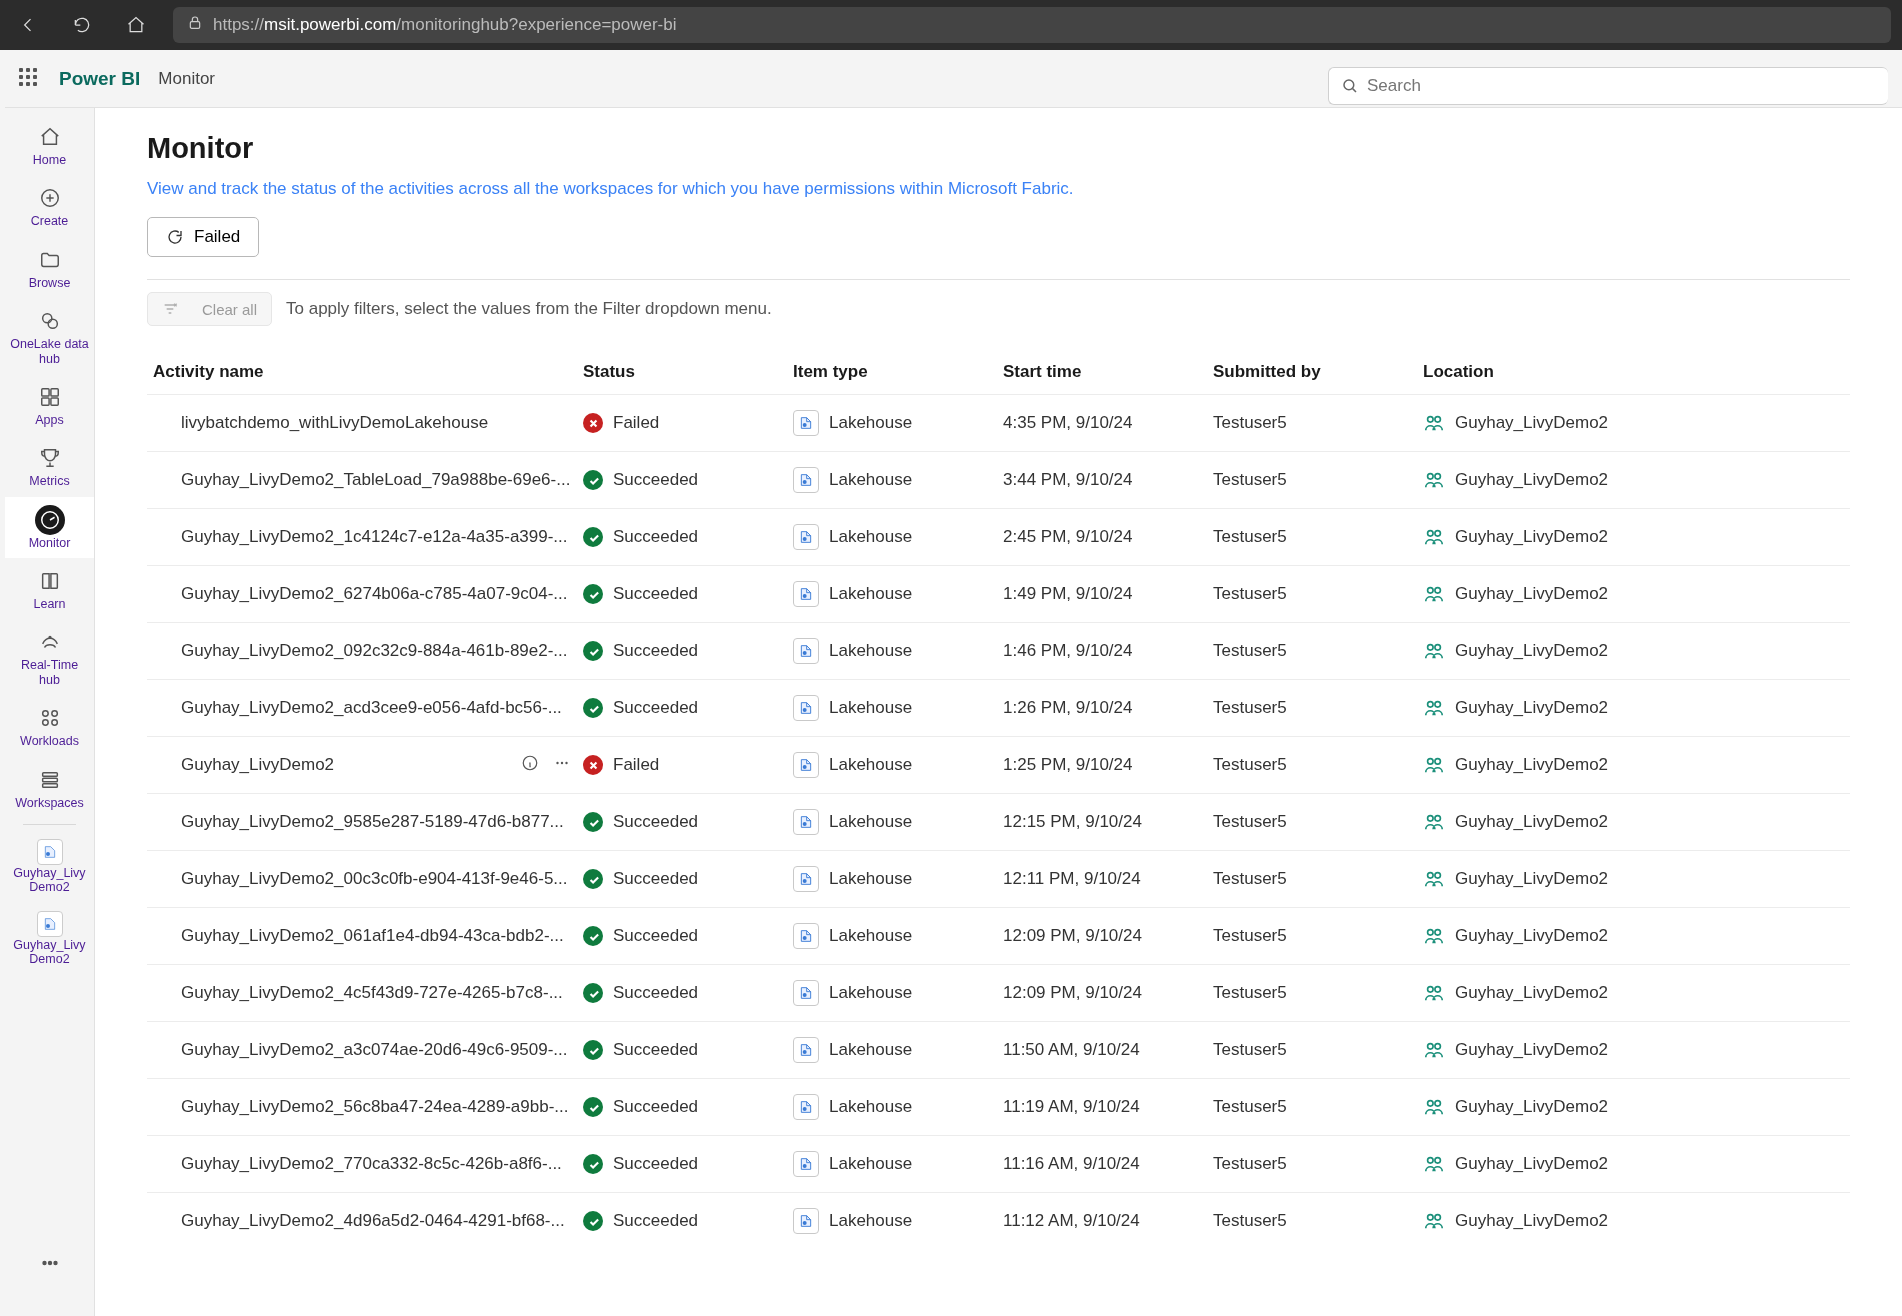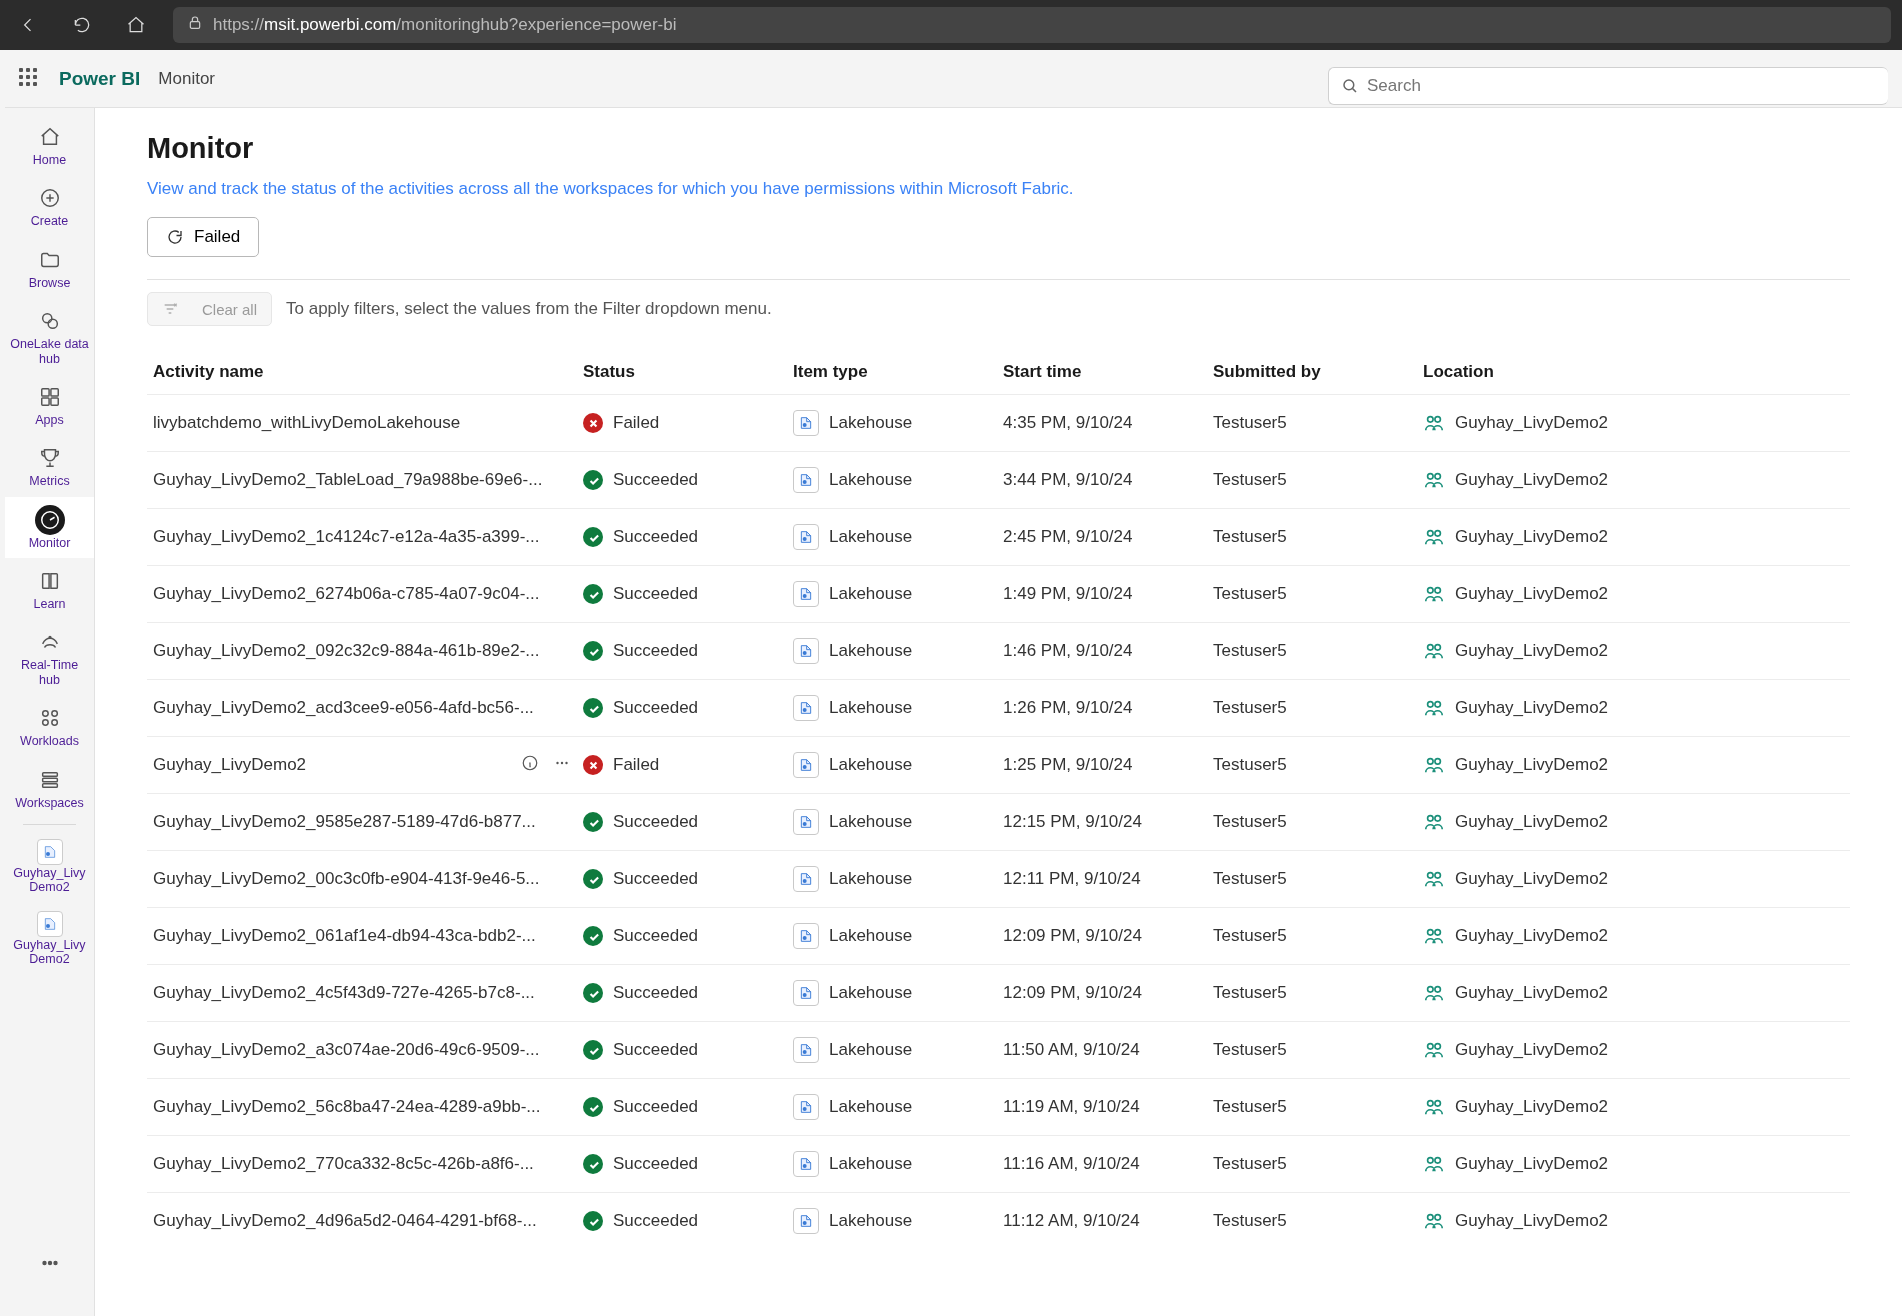--- a/index.html
+++ b/index.html
@@ -61,21 +61,21 @@
   .status-ico.succ { background:#0f7b3e; }
   .status-ico.fail { background:#c62121; }
   .status-ico svg { width:11px; height:11px; stroke:#fff; stroke-width:2.5; fill:none; }
   .item-ico { width:26px; height:26px; border:1px solid #c9c9c9; border-radius:4px; display:flex; align-items:center; justify-content:center; flex:0 0 26px; background:#fff; }
   .item-ico svg { width:16px; height:16px; }
   .loc-ico { width:22px; height:22px; flex:0 0 22px; }
   .loc-ico svg { stroke:#1a8f7a; fill:none; stroke-width:1.8; width:22px; height:22px;}
   .row-actions { display:flex; gap:14px; margin-left:auto; padding-right:12px; color:#555;}
   .row-actions svg { width:18px; height:18px; stroke:#555; fill:none; stroke-width:1.6;}
   .name-col { display:flex; align-items:center; width:100%; }
-  .name-col .txt { flex:0 1 auto; overflow:hidden; text-overflow:ellipsis; }
+  .name-col .txt { flex:0 1 auto; overflow:hidden; text-overflow:ellipsis;margin-left:28px; }
 </style>
 </head>
 <body>
 
 <div class="browser-bar">
   <div class="browser-btn">
       <svg viewBox="0 0 24 24">
         <path d="M15 5l-7 7 7 7"></path>
       </svg>
     </div>

